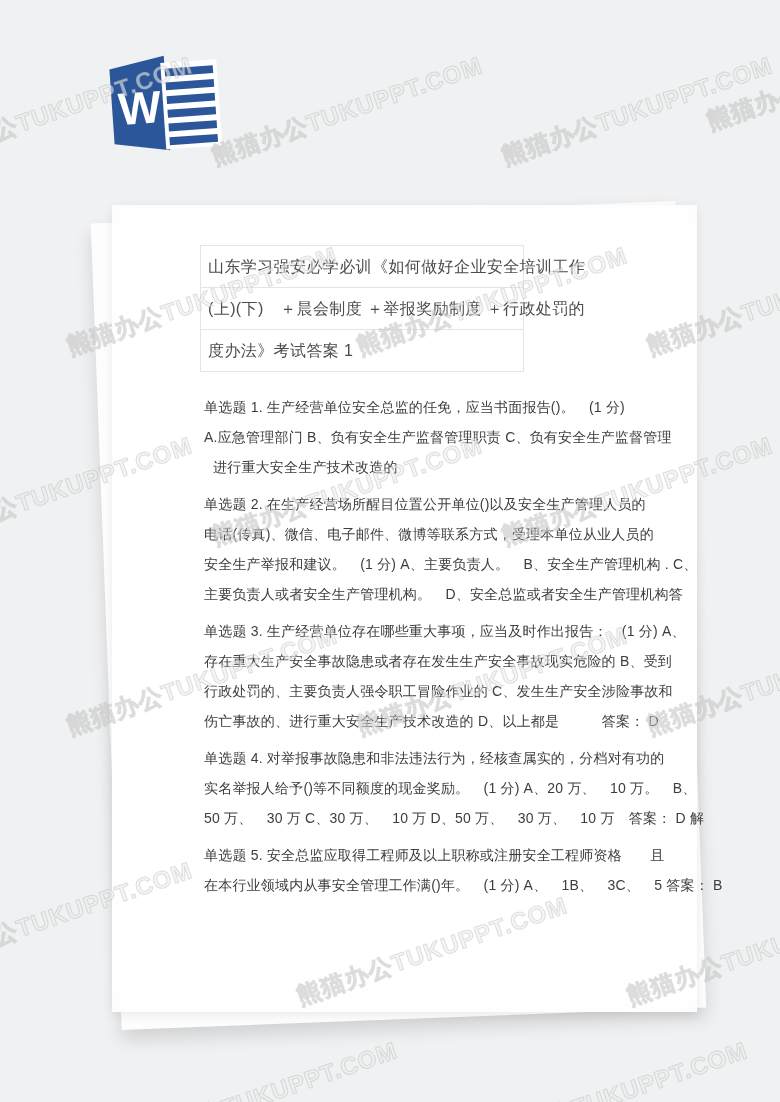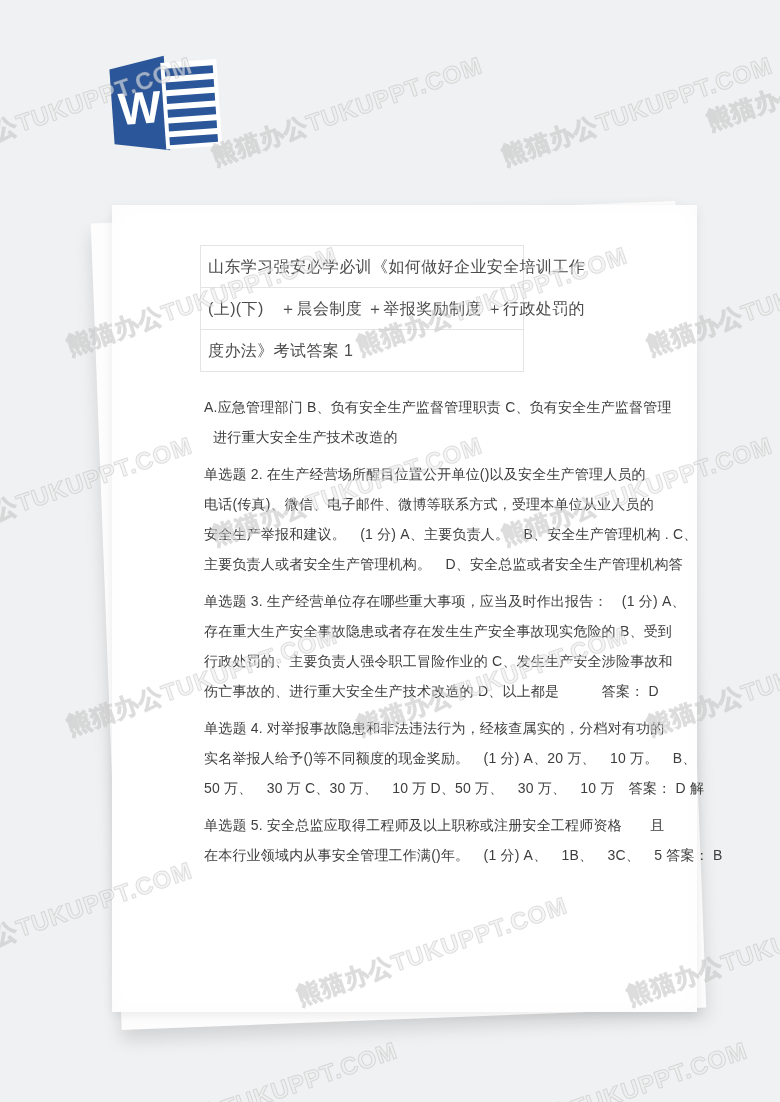--- a/index.html
+++ b/index.html
@@ -55,20 +55,21 @@
   <div class="main-page">
 
     <div class="heading-box">
       <div class="h-row">山东学习强安必学必训《如何做好企业安全培训工作</div>
       <div class="h-row">(上)(下)　＋晨会制度 ＋举报奖励制度 ＋行政处罚的</div>
       <div class="h-row">度办法》考试答案  1</div>
     </div>
 
     <div class="questions">
       <div class="q">
+        <div class="q-line">单选题 1. 生产经营单位安全总监的任免，应当书面报告()。　(1 分)</div>
         <div class="q-line">A.应急管理部门 B、负有安全生产监督管理职责 C、负有安全生产监督管理</div>
         <div class="q-line indent">进行重大安全生产技术改造的</div>
       </div>
       <div class="q">
         <div class="q-line">单选题 2. 在生产经营场所醒目位置公开单位()以及安全生产管理人员的</div>
         <div class="q-line">电话(传真)、微信、电子邮件、微博等联系方式，受理本单位从业人员的</div>
         <div class="q-line">安全生产举报和建议。　(1 分) A、主要负责人。　B、安全生产管理机构 . C、</div>
         <div class="q-line">主要负责人或者安全生产管理机构。　D、安全总监或者安全生产管理机构答</div>
       </div>
       <div class="q">

